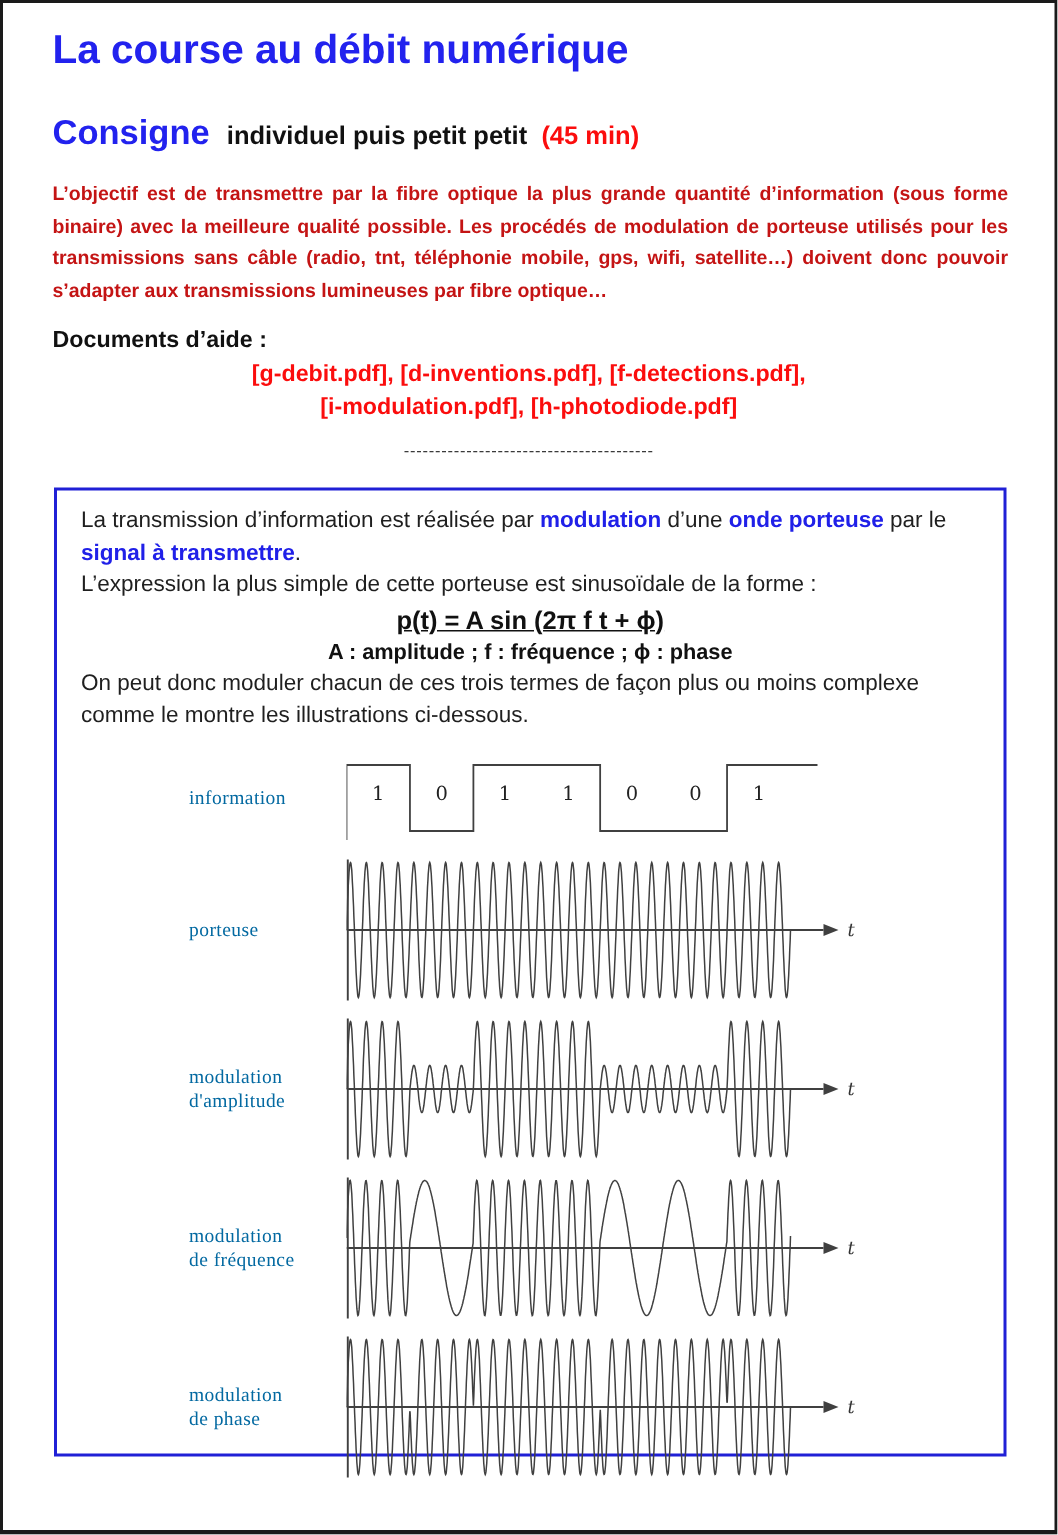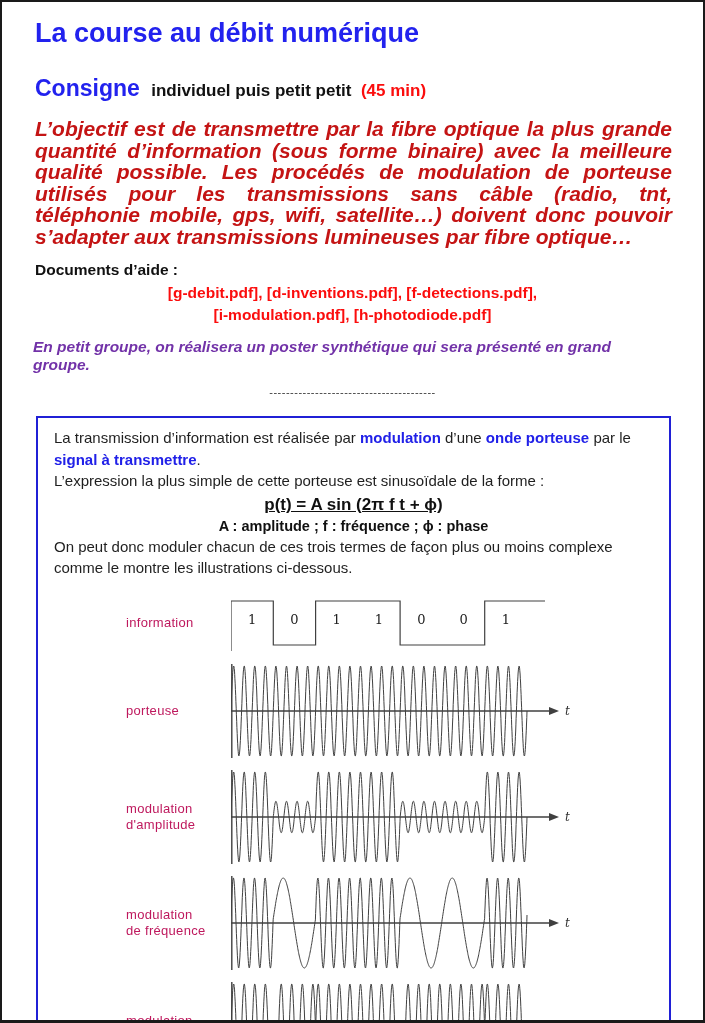--- a/index.html
+++ b/index.html
@@ -10,42 +10,42 @@
     padding:10px 31px 0 31px;overflow:hidden;position:relative;
   }
   .page-title{
     font-size:27px;font-weight:bold;color:#2222EE;margin:6px 0 26px 2px;
   }
   .consigne-line{margin:0 0 16px 2px;}
   .consigne-heading{font-size:23px;font-weight:bold;color:#2222EE;}
   .consigne-subtitle{font-size:17px;font-weight:bold;color:#111;margin-left:7px;}
   .consigne-duration{font-size:17px;font-weight:bold;color:#FB0D0D;margin-left:5px;}
   .objective{
-    color:#C41414;font-weight:bold;font-size:21px;line-height:21.5px;
-    text-align:justify;margin:0 0 14px 2px;font-style:italic;
+    color:#C41414;font-weight:bold;font-size:13px;line-height:21.5px;
+    text-align:justify;margin:0 0 14px 2px;
   }
   .docs-heading{font-size:15.5px;font-weight:bold;color:#111;margin:0 0 3px 2px;}
   .docs-links{text-align:center;color:#FB0D0D;font-weight:bold;font-size:15.5px;line-height:22px;margin:0 0 12px 0;}
   .group-note{color:#7232A8;font-weight:bold;font-style:italic;font-size:15.5px;margin:0 0 12px 0;}
   .separator{text-align:center;font-size:11px;color:#3a3a3a;letter-spacing:0.5px;margin:0 0 18px 0;}
   .blue-box{
     border:2px solid #2020D6;margin:0 1px 0 3px;padding:9px 16px 0 16px;
     height:646px;box-sizing:border-box;
   }
   .box-par{font-size:15px;line-height:21.5px;color:#1f1f1f;margin:0;}
   .kw{color:#2020E8;font-weight:bold;}
   .formula{text-align:center;font-weight:bold;font-size:17px;color:#111;margin:3px 0 3px 0;text-decoration:underline;}
   .formula-legend{text-align:center;font-weight:bold;font-size:14.5px;color:#111;margin:0 0 2px 0;}
   .wave-figure{margin-top:14px;}
   .wave-row{display:flex;align-items:center;padding-left:72px;}
   .wave-row.digital{margin-bottom:6px;}
   .wave-row.sine{margin-bottom:2px;}
   .wave-label{
-    width:105px;flex:0 0 105px;font-family:Liberation Sans, sans-serif;
-    font-size:13px;line-height:16px;color:#be185d;letter-spacing:0.3px;
+    width:105px;flex:0 0 105px;font-family:Liberation Serif, serif;
+    font-size:13px;line-height:16px;color:#0369a1;letter-spacing:0.3px;
   }
   svg{display:block;}
 </style>
 </head>
 <body>
 
 <div class="page">
 
   <h1 class="page-title">La course au débit numérique</h1>
 
@@ -57,21 +57,20 @@
 
   <p class="objective">L’objectif est de transmettre par la fibre optique la plus grande quantité d’information (sous forme binaire) avec la meilleure qualité possible. Les procédés de modulation de porteuse utilisés pour les transmissions sans câble (radio, tnt, téléphonie mobile, gps, wifi, satellite…) doivent donc pouvoir s’adapter aux transmissions lumineuses par fibre optique…</p>
 
   <p class="docs-heading">Documents d’aide :</p>
 
   <div class="docs-links">
     <div>[g-debit.pdf], [d-inventions.pdf], [f-detections.pdf],</div>
     <div>[i-modulation.pdf], [h-photodiode.pdf]</div>
   </div>
 
-  <p class="group-note">En petit groupe, on réalisera un poster synthétique qui sera présenté en grand groupe.</p>
 
   <div class="separator">----------------------------------------</div>
 
   <div class="blue-box">
     <p class="box-par"><span>La transmission d’information est réalisée par </span><span class="kw">modulation</span><span> d’une </span><span class="kw">onde porteuse</span><span> par le </span><span class="kw">signal à transmettre</span><span>.</span></p>
 
     <p class="box-par">L’expression la plus simple de cette porteuse est sinusoïdale de la forme :</p>
 
     <div class="formula">p(t) = A sin (2π f t + ϕ)</div>
     <div class="formula-legend">A : amplitude ; f : fréquence ; ϕ : phase</div>

